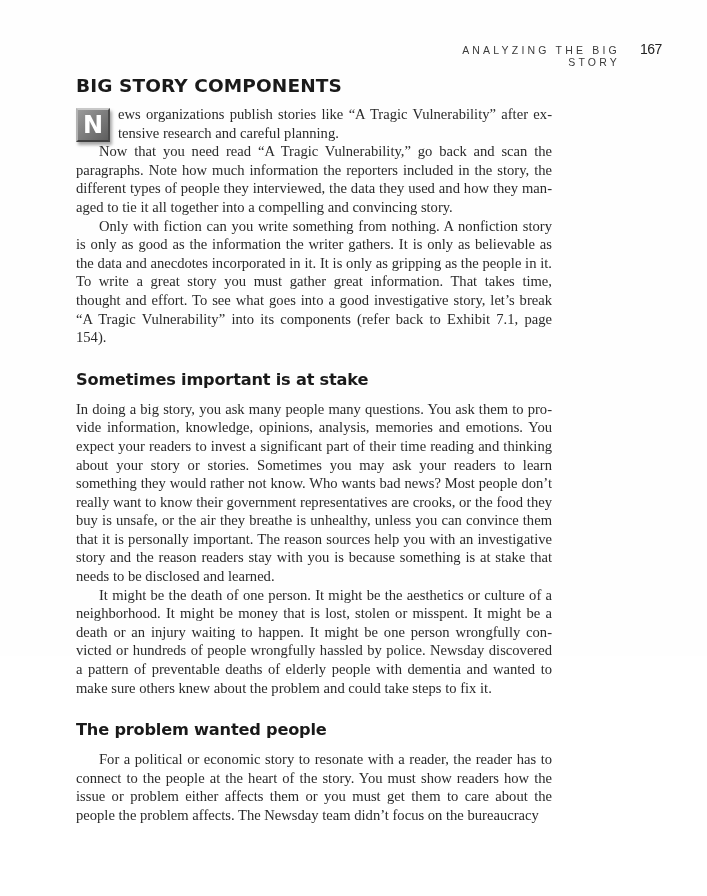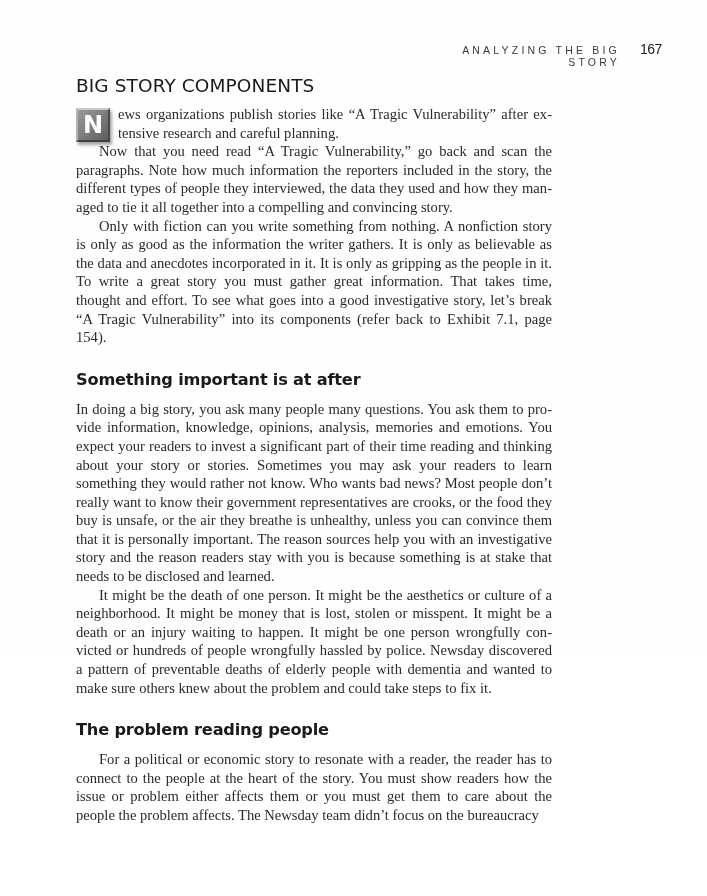--- a/index.html
+++ b/index.html
@@ -16,21 +16,21 @@
     font-size: 14px; color: #222; letter-spacing: -0.5px;
   }
   .content {
     position: absolute; left: 76px; top: 74px; width: 476px;
     font-family: "Liberation Serif", "DejaVu Serif", serif;
     font-size: 14.6px; line-height: 18.6px; color: #2a2a2a;
     text-align: justify;
   }
   h1.section-title {
     font-family: "DejaVu Sans", "Liberation Sans", sans-serif;
-    font-weight: normal; font-size: 18.5px; letter-spacing: 0.1px;
+    font-weight: bold; font-size: 18.5px; letter-spacing: 0.1px;
     margin: 0 0 7px 0; color: #1a1a1a; line-height: 24px;
   }
   h2.sub-title {
     font-family: "DejaVu Sans", "Liberation Sans", sans-serif;
     font-weight: bold; font-size: 16.2px; margin: 22px 0 9px 0; color: #1a1a1a;
     line-height: 22px; letter-spacing: -0.2px;
   }
   p { margin: 0; text-indent: 23px; hyphens: manual; }
   p.first { text-indent: 0; }
   .dropcap {
@@ -52,20 +52,20 @@
   <div class="running-head">ANALYZING THE BIG STORY</div>
   <div class="page-number">167</div>
 
   <div class="content">
     <h1 class="section-title">BIG STORY COMPONENTS</h1>
 
     <p class="first"><span class="dropcap">N</span><span>ews organizations publish stories like “A Tragic Vulnerability” after ex­tensive research and careful planning.</span></p>
     <p>Now that you need read “A Tragic Vulnerability,” go back and scan the paragraphs. Note how much information the reporters included in the story, the different types of people they interviewed, the data they used and how they man­aged to tie it all together into a compelling and convincing story.</p>
     <p>Only with fiction can you write something from nothing. A nonfiction story is only as good as the information the writer gathers. It is only as believable as the data and anecdotes incorporated in it. It is only as gripping as the people in it. To write a great story you must gather great information. That takes time, thought and effort. To see what goes into a good investigative story, let’s break “A Tragic Vulnerability” into its components (refer back to Exhibit 7.1, page 154).</p>
 
-    <h2 class="sub-title">Something important is at after</h2>
+    <h2 class="sub-title">Sometimes important is at stake</h2>
     <p class="first">In doing a big story, you ask many people many questions. You ask them to pro­vide information, knowledge, opinions, analysis, memories and emotions. You expect your readers to invest a significant part of their time reading and think­ing about your story or stories. Sometimes you may ask your readers to learn something they would rather not know. Who wants bad news? Most people don’t really want to know their government representatives are crooks, or the food they buy is unsafe, or the air they breathe is unhealthy, unless you can con­vince them that it is personally important. The reason sources help you with an investigative story and the reason readers stay with you is because something is at stake that needs to be disclosed and learned.</p>
     <p>It might be the death of one person. It might be the aesthetics or culture of a neighborhood. It might be money that is lost, stolen or misspent. It might be a death or an injury waiting to happen. It might be one person wrongfully con­victed or hundreds of people wrongfully hassled by police. Newsday discovered a pattern of preventable deaths of elderly people with dementia and wanted to make sure others knew about the problem and could take steps to fix it.</p>
 
-    <h2 class="sub-title">The problem reading people</h2>
+    <h2 class="sub-title">The problem wanted people</h2>
     <p>For a political or economic story to resonate with a reader, the reader has to connect to the people at the heart of the story. You must show readers how the issue or problem either affects them or you must get them to care about the people the problem affects. The Newsday team didn’t focus on the bureaucracy</p>
   </div>
 </div>
 
 </body></html>

